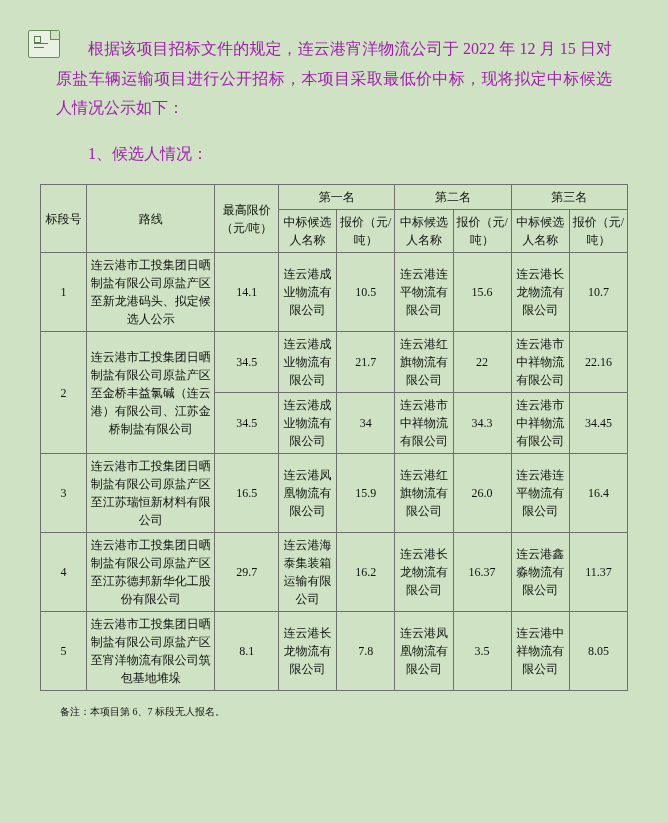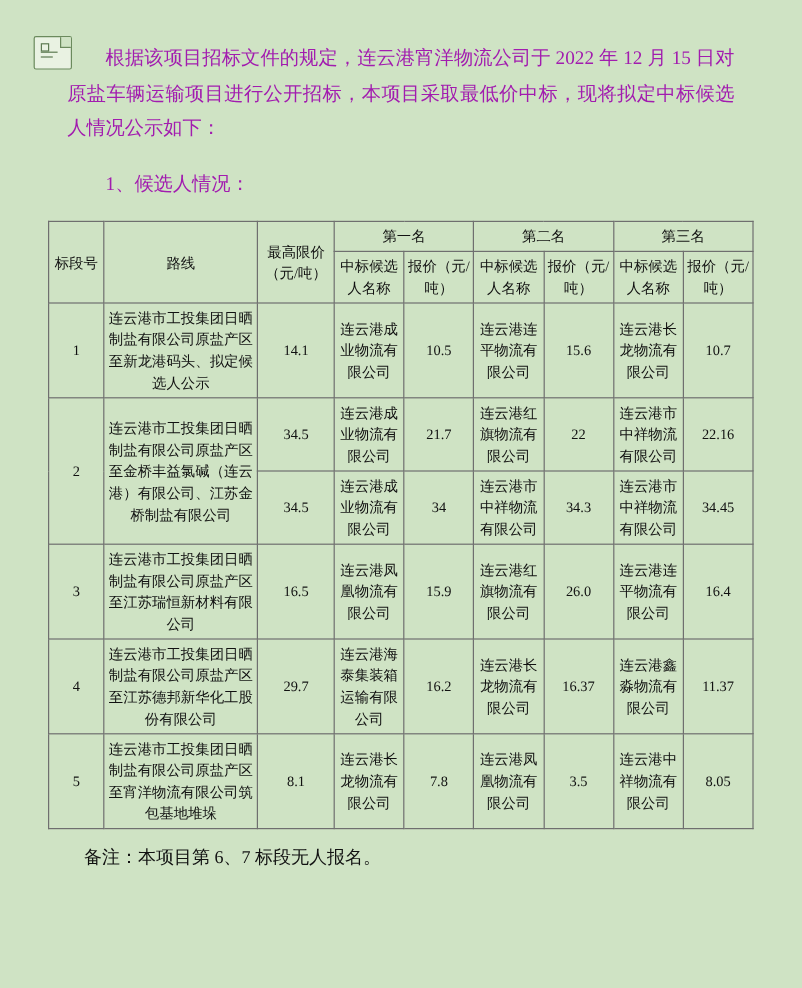--- a/index.html
+++ b/index.html
@@ -98,21 +98,21 @@
     font-weight: normal;
     text-align: center;
   }
   .c-seg   { width: 7%; }
   .c-route { width: 21%; }
   .c-cap   { width: 10%; }
   .c-name  { width: 10.5%; }
   .c-price { width: 10.2%; }
 
   .note {
-    font-size: 15px;
+    font-size: 10px;
     margin-top: 14px;
     text-indent: 2em;
     color: #111;
   }
 </style>
 </head>
 <body>
 
 <div class="page">
 

